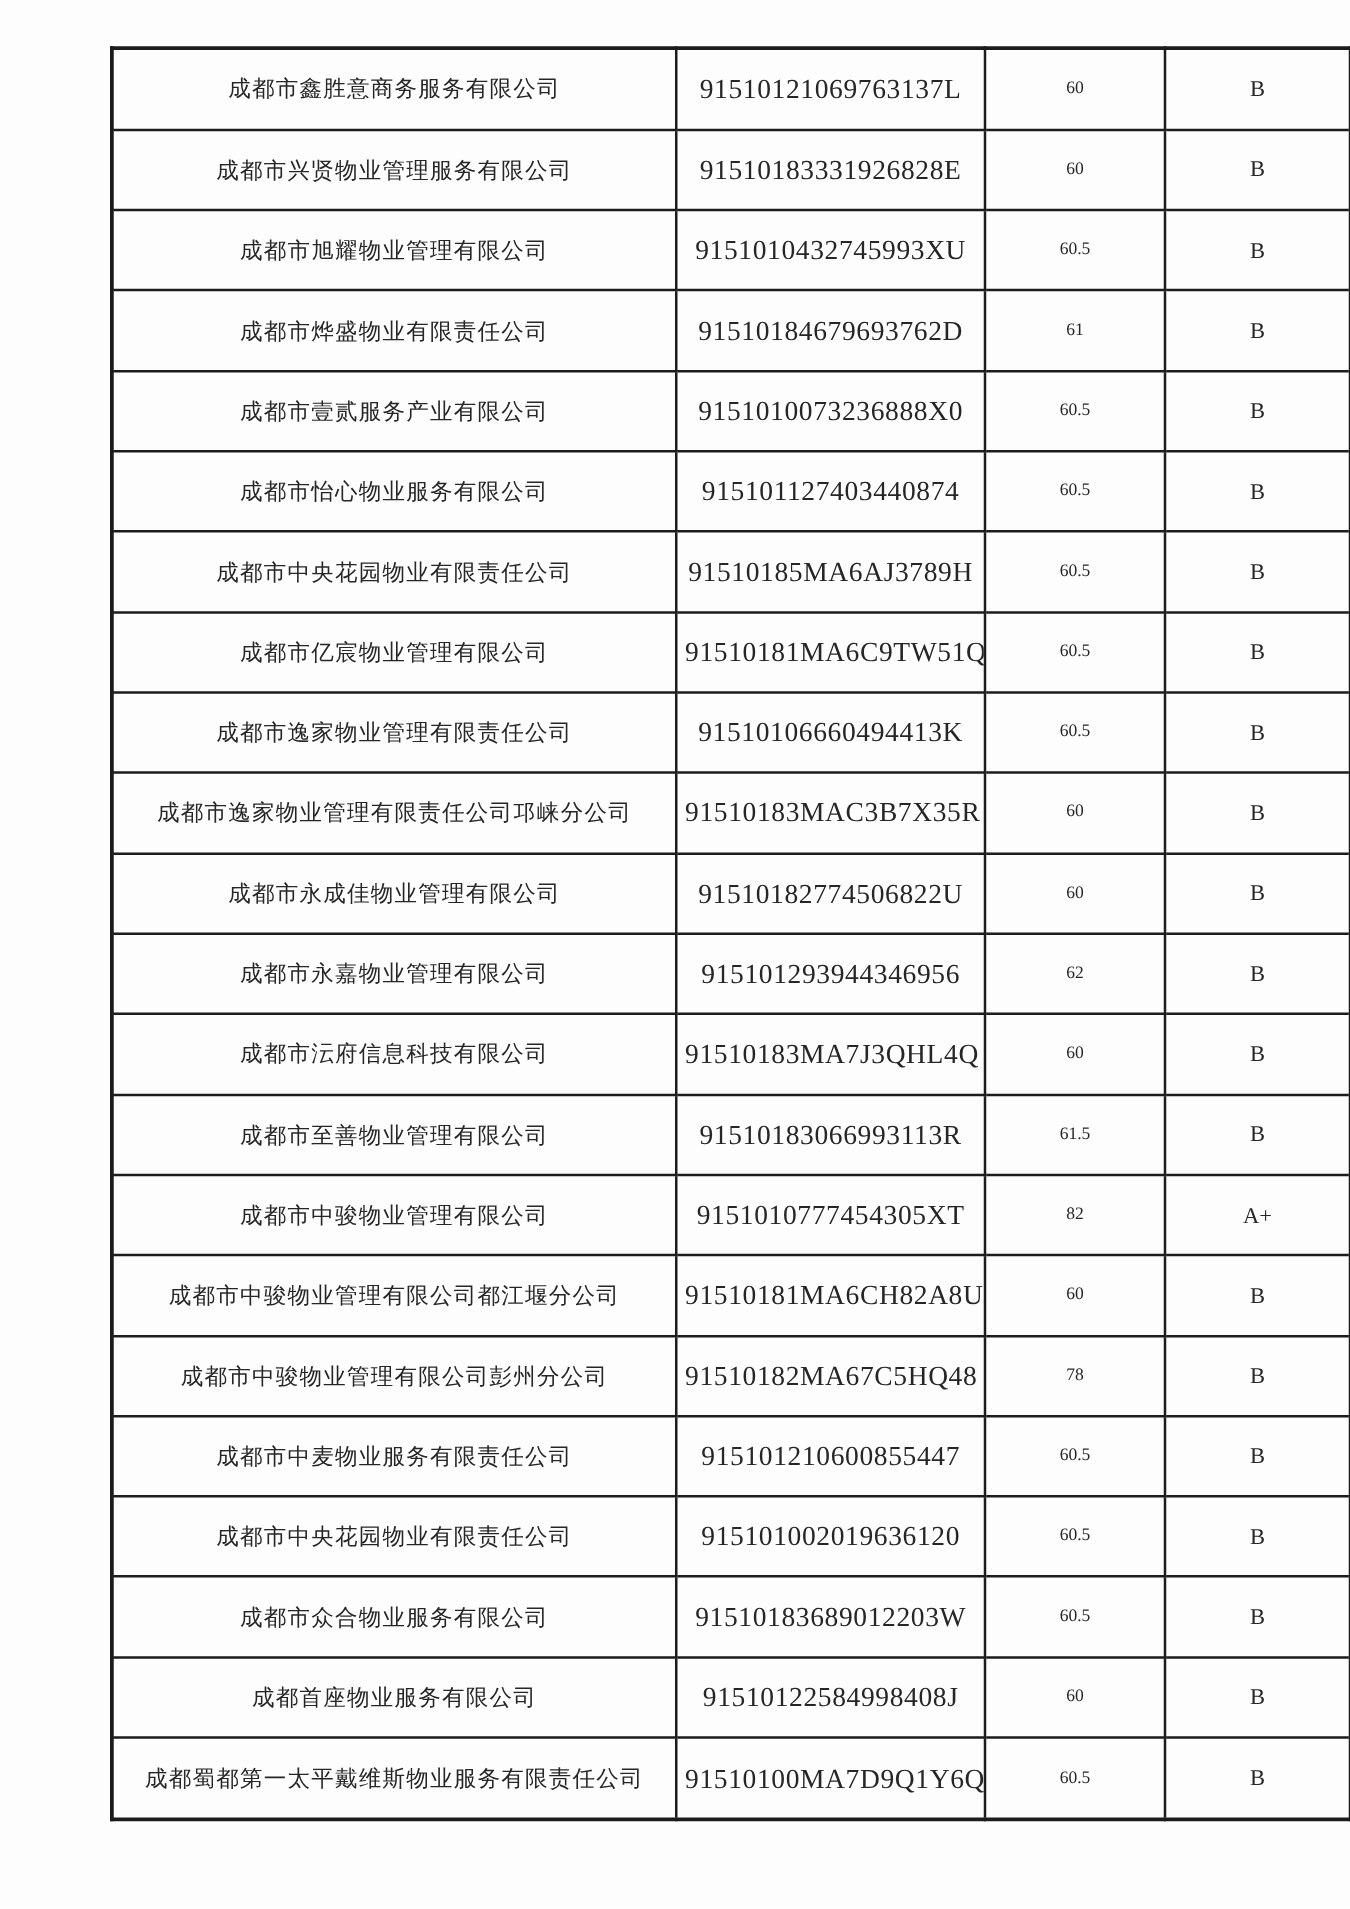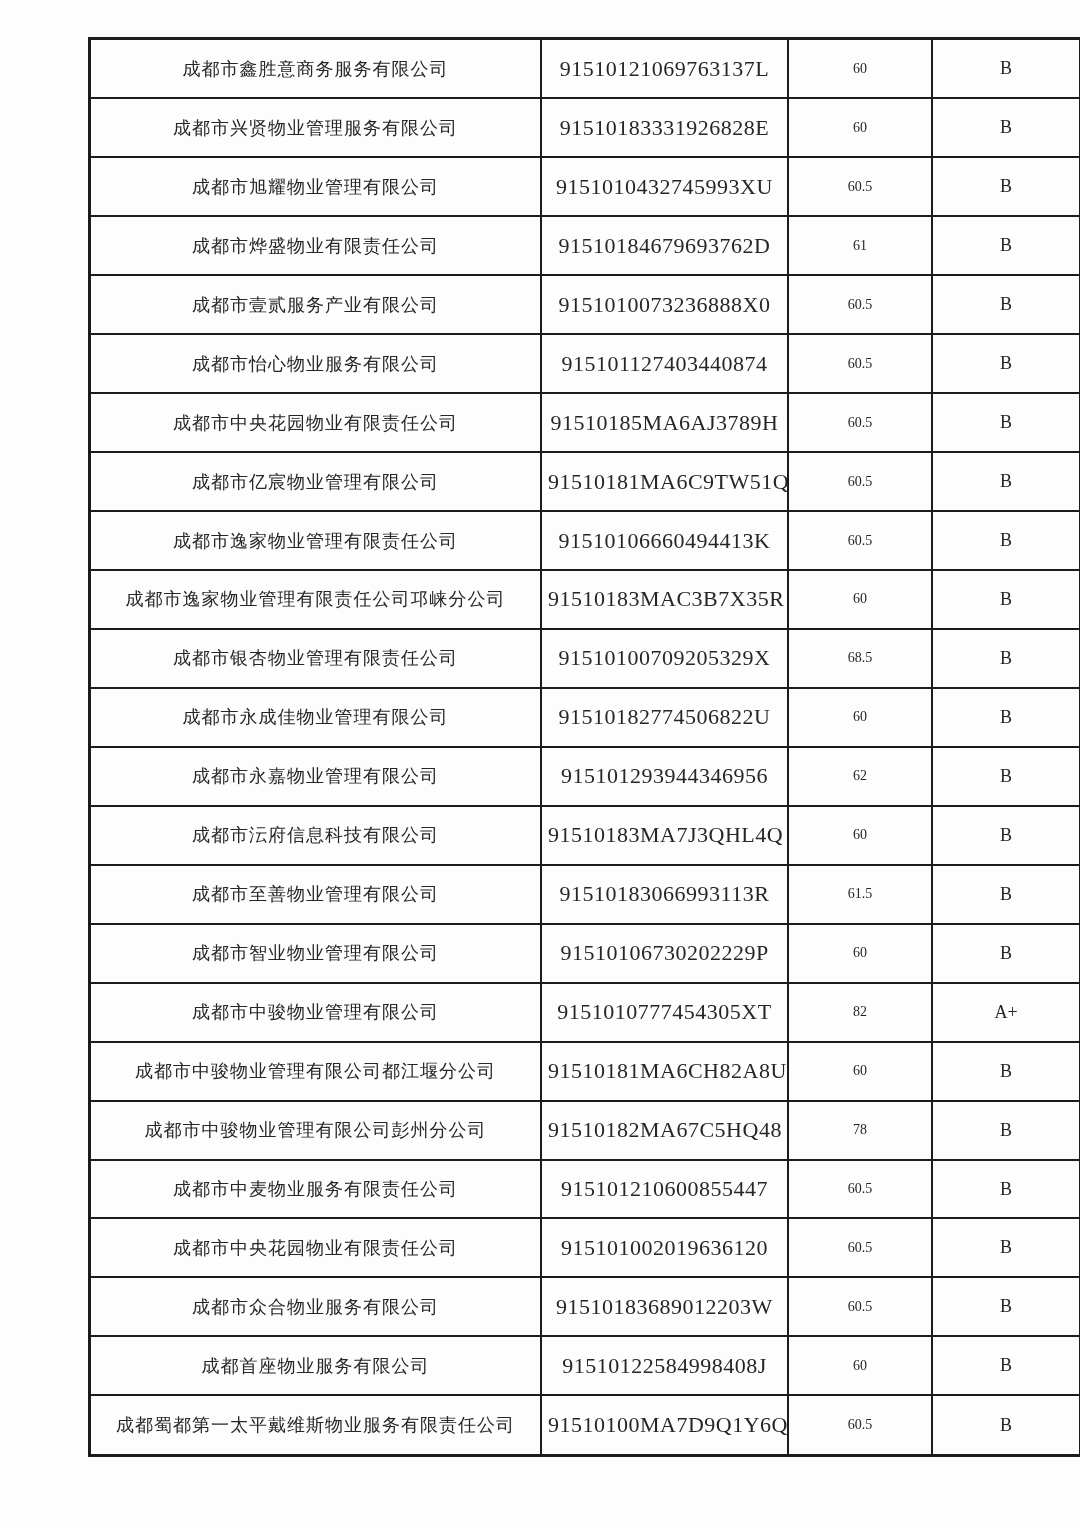--- a/index.html
+++ b/index.html
@@ -114,26 +114,20 @@
           <td class="col-score">60.5</td>
           <td class="col-grade">B</td>
         </tr>
         <tr>
           <td class="col-name">成都市逸家物业管理有限责任公司邛崃分公司</td>
           <td class="col-code">91510183MAC3B7X35R</td>
           <td class="col-score">60</td>
           <td class="col-grade">B</td>
         </tr>
         <tr>
-          <td class="col-name">成都市银杏物业管理有限责任公司</td>
-          <td class="col-code">91510100709205329X</td>
-          <td class="col-score">68.5</td>
-          <td class="col-grade">B</td>
-        </tr>
-        <tr>
           <td class="col-name">成都市永成佳物业管理有限公司</td>
           <td class="col-code">91510182774506822U</td>
           <td class="col-score">60</td>
           <td class="col-grade">B</td>
         </tr>
         <tr>
           <td class="col-name">成都市永嘉物业管理有限公司</td>
           <td class="col-code">915101293944346956</td>
           <td class="col-score">62</td>
           <td class="col-grade">B</td>
@@ -141,26 +135,20 @@
         <tr>
           <td class="col-name">成都市沄府信息科技有限公司</td>
           <td class="col-code">91510183MA7J3QHL4Q</td>
           <td class="col-score">60</td>
           <td class="col-grade">B</td>
         </tr>
         <tr>
           <td class="col-name">成都市至善物业管理有限公司</td>
           <td class="col-code">91510183066993113R</td>
           <td class="col-score">61.5</td>
-          <td class="col-grade">B</td>
-        </tr>
-        <tr>
-          <td class="col-name">成都市智业物业管理有限公司</td>
-          <td class="col-code">91510106730202229P</td>
-          <td class="col-score">60</td>
           <td class="col-grade">B</td>
         </tr>
         <tr>
           <td class="col-name">成都市中骏物业管理有限公司</td>
           <td class="col-code">9151010777454305XT</td>
           <td class="col-score">82</td>
           <td class="col-grade">A+</td>
         </tr>
         <tr>
           <td class="col-name">成都市中骏物业管理有限公司都江堰分公司</td>

